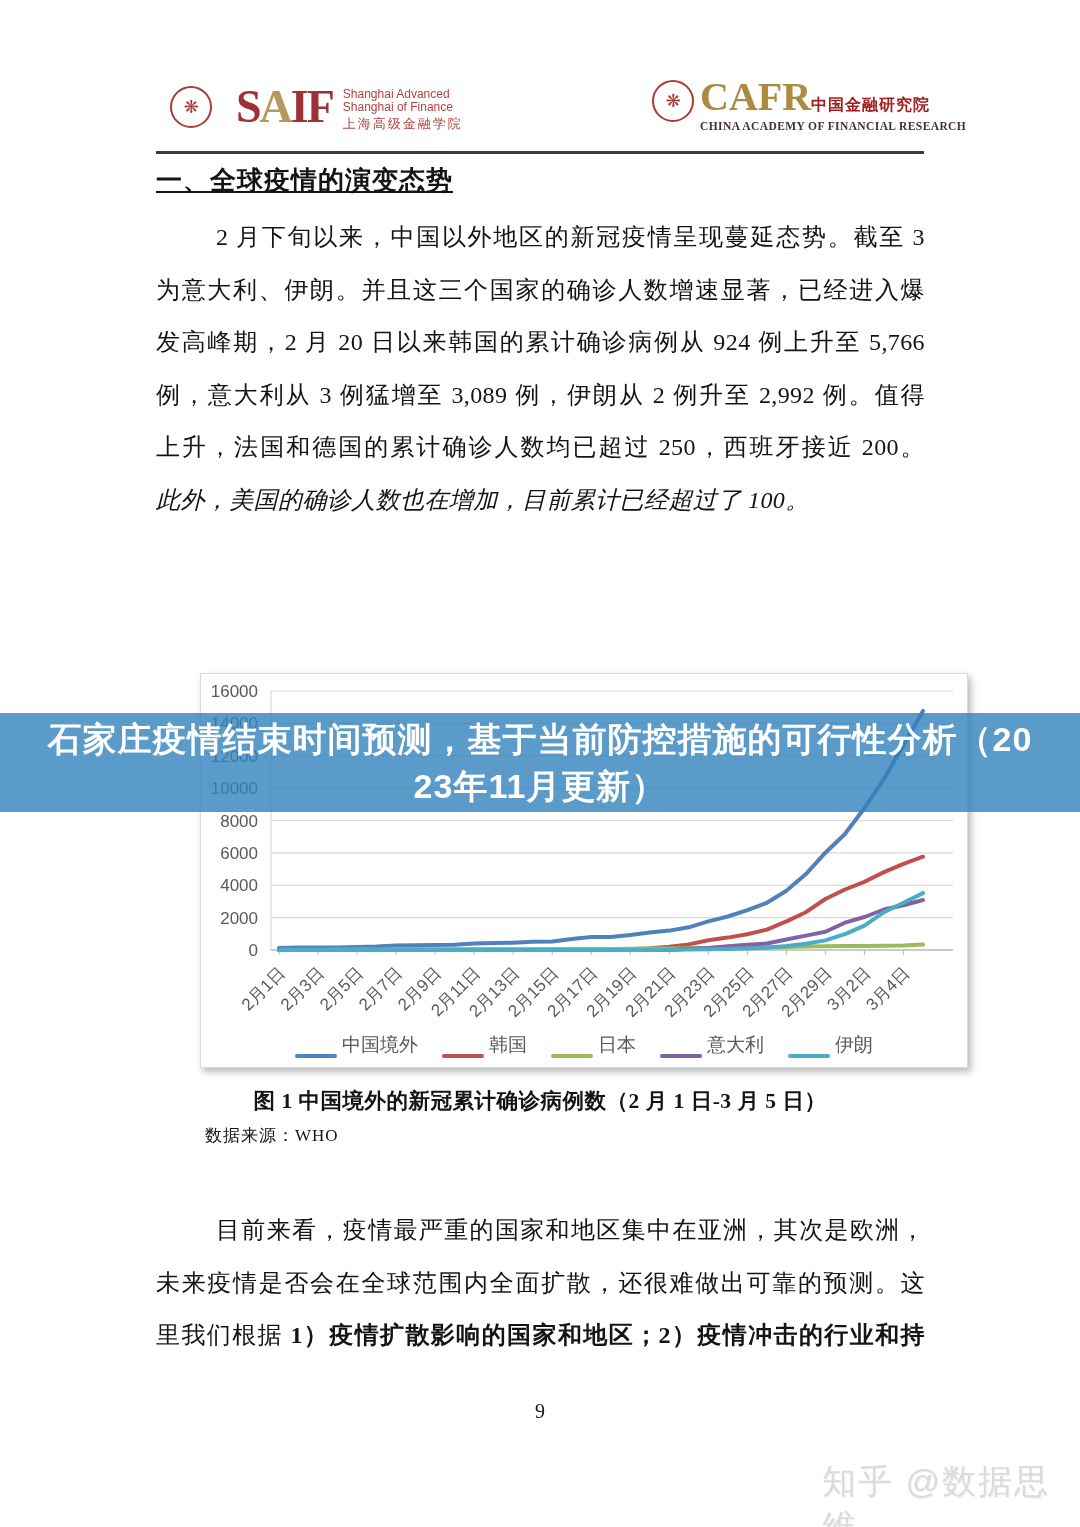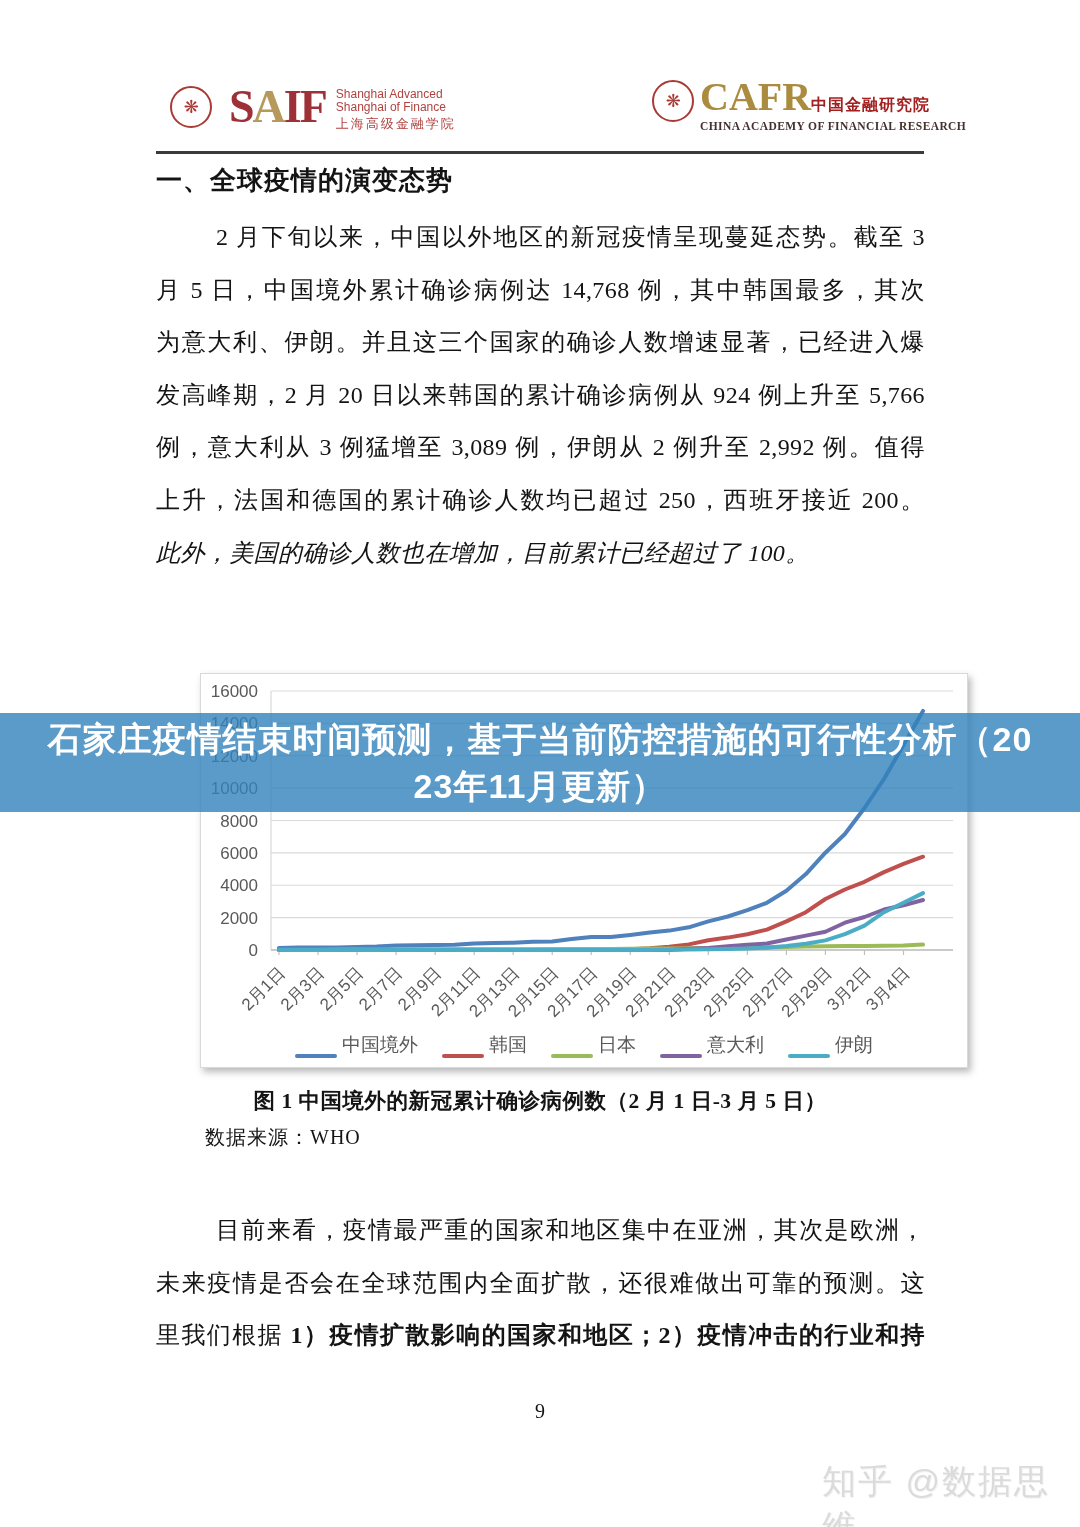--- a/index.html
+++ b/index.html
@@ -7,34 +7,34 @@
     position:relative;width:1080px;height:1527px;background:#ffffff;overflow:hidden;
     font-family:"Liberation Serif","DejaVu Serif",serif;color:#141414;
   }
   
   #saif-logo{position:absolute;left:170px;top:86px;display:flex;align-items:flex-start;}
   .seal{width:42px;height:42px;border:2.5px solid #a93a35;border-radius:50%;
         display:flex;align-items:center;justify-content:center;color:#a93a35;
         font-size:20px;line-height:1;background:#fff;box-sizing:border-box;}
   .seal .inner{transform:scale(.9);}
   #saif-letters{font-family:"Liberation Serif",serif;font-weight:bold;font-size:46px;
-        line-height:42px;letter-spacing:-2px;margin-left:17px;}
+        line-height:42px;letter-spacing:-2px;margin-left:24px;}
   #saif-letters .r{color:#9e3138;} #saif-letters .g{color:#b59a5c;}
   #saif-textblock{margin-left:10px;margin-top:2px;}
   #saif-textblock .en{font-family:"Liberation Sans",sans-serif;color:#b0423f;font-size:12px;line-height:13px;}
   #saif-textblock .cn{color:#b0423f;font-size:13px;line-height:16px;letter-spacing:2px;margin-top:2px;}
   #cafr-logo{position:absolute;left:652px;top:80px;display:flex;align-items:flex-start;}
   #cafr-right{margin-left:6px;}
   #cafr-row1{display:flex;align-items:baseline;}
   #cafr-letters{font-family:"Liberation Serif",serif;font-weight:bold;font-size:40px;line-height:34px;color:#ab8b3f;letter-spacing:0;}
   #cafr-cn{color:#a32020;font-weight:bold;font-size:16px;margin-left:0;letter-spacing:1px;}
   #cafr-en{font-family:"Liberation Serif",serif;color:#43312c;font-weight:bold;font-size:11.5px;letter-spacing:.4px;margin-top:4px;}
   #header-rule{position:absolute;left:156px;top:151px;width:768px;height:2.5px;background:#3a3a3a;}
   
-  #section-title{position:absolute;left:156px;top:163px;font-size:26px;font-weight:bold;letter-spacing:1px;}
+  #section-title{position:absolute;left:156px;top:163px;font-size:26px;font-weight:bold;letter-spacing:1px;text-decoration:underline;}
   .para{position:absolute;left:156px;width:769px;font-size:24px;line-height:52.6px;letter-spacing:.4px;}
   #paragraph-1{top:211px;}
   #paragraph-2{top:1204px;}
   .jline{text-align:justify;text-align-last:justify;height:52.6px;overflow:hidden;}
   .lline{text-align:left;height:52.6px;overflow:hidden;font-style:italic;}
   .indent{padding-left:60px;}
   .bold{font-weight:bold;}
   
   #chart-box{position:absolute;left:200px;top:673px;width:768px;height:395px;background:#ffffff;
      border:1px solid #d9d9d9;box-shadow:3px 4px 7px rgba(100,100,100,.45);box-sizing:border-box;z-index:1;}
@@ -47,21 +47,21 @@
   .lg-line{display:inline-block;width:42px;height:4.5px;border-radius:2px;}
   
   #overlay-banner{position:absolute;left:0;top:713px;width:1080px;height:99px;
      background:rgba(50,130,187,0.80);z-index:10;
      display:flex;flex-direction:column;justify-content:center;align-items:center;
      font-family:"Liberation Sans","DejaVu Sans",sans-serif;font-weight:bold;color:#ffffff;
      font-size:34px;line-height:47px;letter-spacing:1px;white-space:nowrap;}
   
   #figure-caption{position:absolute;left:0;top:1086px;width:1080px;text-align:center;
      font-size:21.5px;font-weight:bold;letter-spacing:.5px;}
-  #data-source{position:absolute;left:205px;top:1124px;font-size:20px;letter-spacing:1px;}
+  #data-source{position:absolute;left:205px;top:1124px;font-size:17px;letter-spacing:1px;}
   
   #page-number{position:absolute;left:0;top:1400px;width:1080px;text-align:center;font-size:20px;}
   #watermark{position:absolute;left:822px;top:1459px;font-family:"Liberation Sans","DejaVu Sans",sans-serif;
      font-size:34px;color:#dbdbdb;letter-spacing:2px;text-shadow:1px 1px 0 #f2f2f2;}
 </style>
 </head>
 <body>
 
 <div id="page">
 
@@ -89,21 +89,20 @@
       <div id="cafr-en">CHINA ACADEMY OF FINANCIAL RESEARCH</div>
     </div>
   </div>
 
   <div id="header-rule"></div>
 
   <div id="section-title">一、全球疫情的演变态势</div>
 
   <div class="para" id="paragraph-1">
     <div class="jline indent">2 月下旬以来，中国以外地区的新冠疫情呈现蔓延态势。截至 3</div>
-    <div class="jline">月 5 日，中国境外累计确诊病例达 14,768 例，其中韩国最多，其次</div>
     <div class="jline">为意大利、伊朗。并且这三个国家的确诊人数增速显著，已经进入爆</div>
     <div class="jline">发高峰期，2 月 20 日以来韩国的累计确诊病例从 924 例上升至 5,766</div>
     <div class="jline">例，意大利从 3 例猛增至 3,089 例，伊朗从 2 例升至 2,992 例。值得</div>
     <div class="jline">上升，法国和德国的累计确诊人数均已超过 250，西班牙接近 200。</div>
     <div class="lline">此外，美国的确诊人数也在增加，目前累计已经超过了 100。</div>
   </div>
 
   <div id="chart-box">
     <svg id="chart-svg" width="766" height="393" viewBox="0 0 766 393">
         <line x1="70" y1="276" x2="752" y2="276" stroke="#d9d9d9" stroke-width="1.2"></line>

